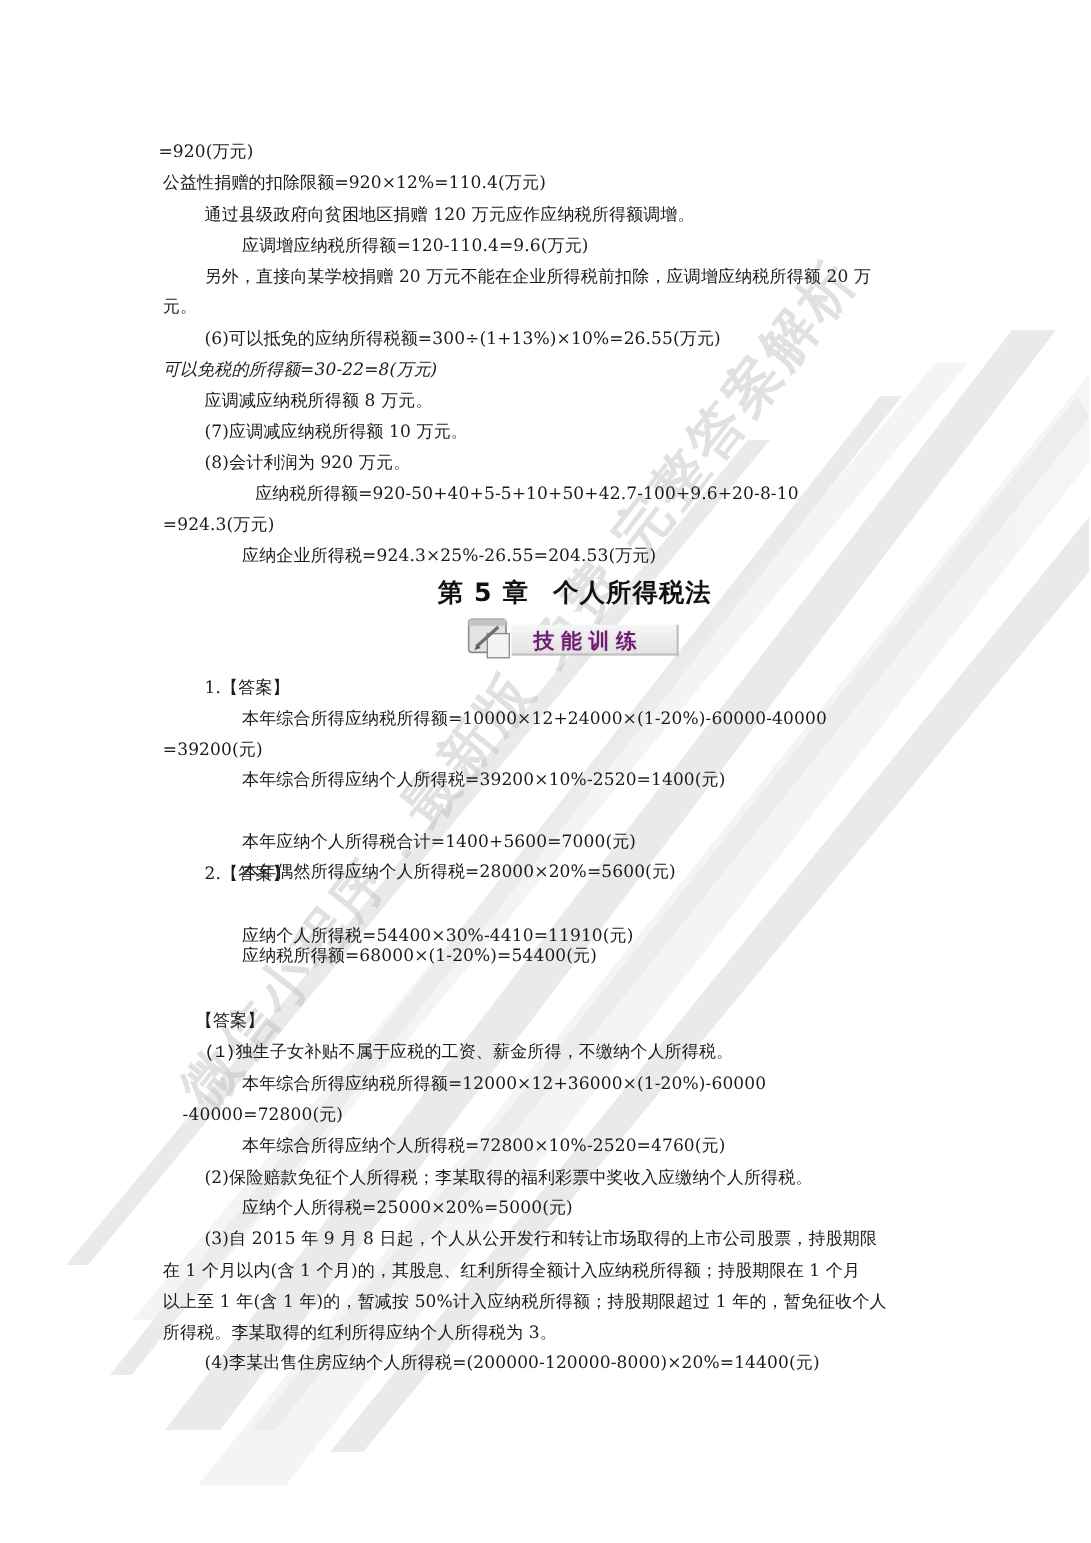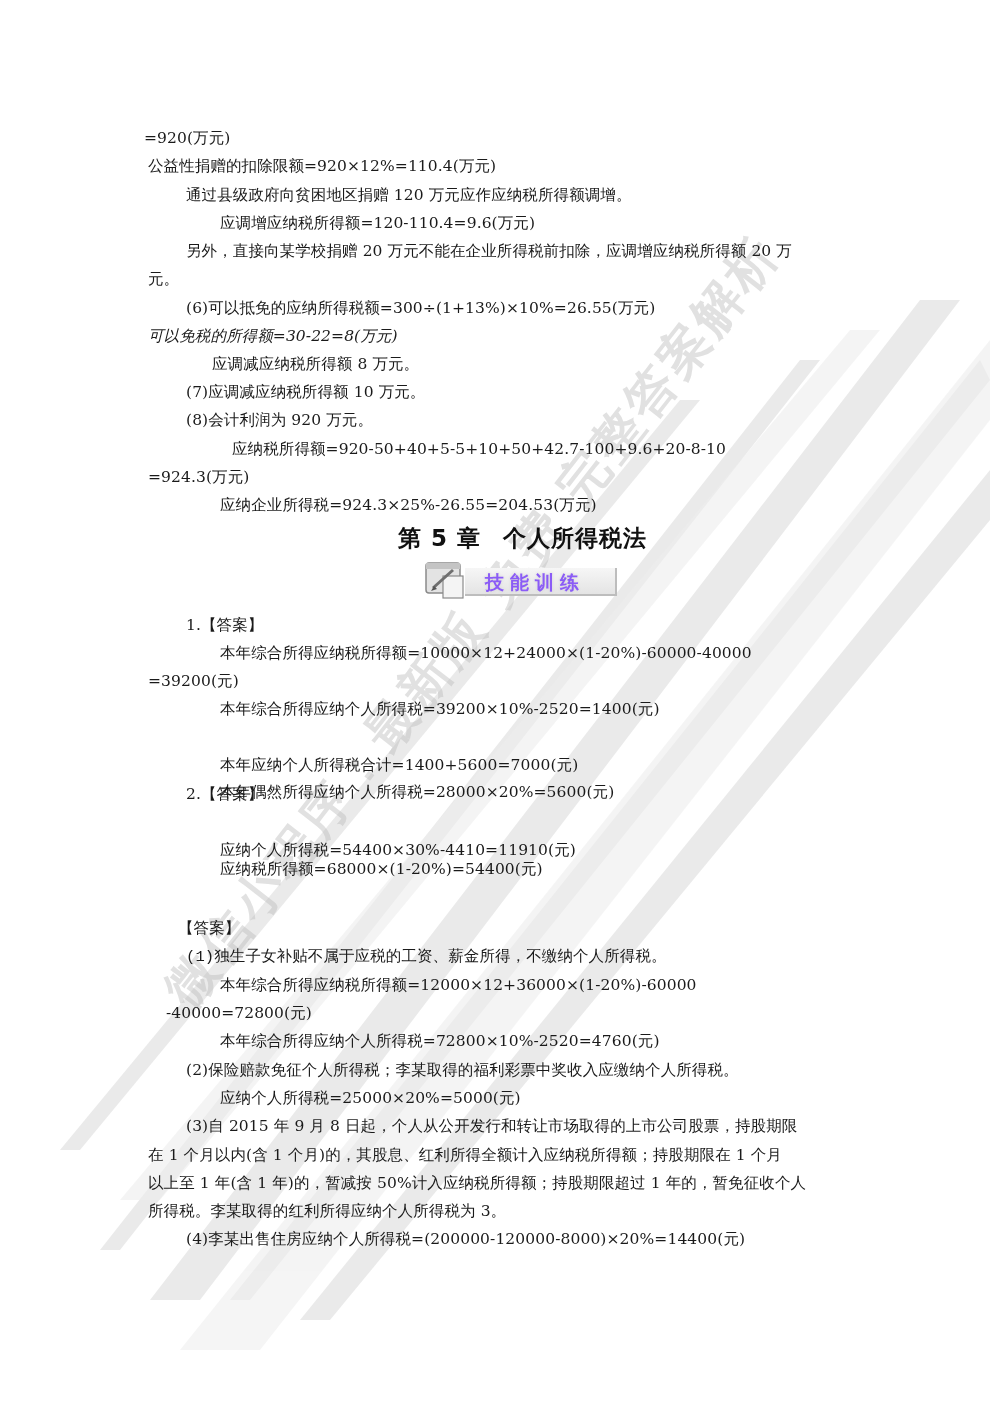--- a/index.html
+++ b/index.html
@@ -67,21 +67,21 @@
       border-bottom: 2px solid #bdbdbd;
       border-right: 2px solid #bdbdbd;
       background: linear-gradient(#f6f6f6, #e4e4e4);
     }
     .section-banner .label {
       position: absolute;
       left: 60px; top: 10px;
       font-family: "DejaVu Sans", "Liberation Sans", sans-serif;
       font-size: 19px;
       font-weight: bold;
-      color: #8b5cf6;
+      color: #701a75;
       letter-spacing: 6px;
       text-shadow: 0 0 3px #d0d0d0, 0 0 1px #fff;
     }
   </style>
 </head>
 <body>
 
 <div class="page">
 
   <svg class="watermark" viewBox="0 0 992 1403" xmlns="http://www.w3.org/2000/svg">
@@ -101,21 +101,21 @@
 
   <div id="cont-lines">
       <div class="line" style="left: 144px; top: 128px;">=920(万元)</div>
       <div class="line" style="left: 148px; top: 156px;">公益性捐赠的扣除限额=920×12%=110.4(万元)</div>
       <div class="line" style="left: 186px; top: 185px;">通过县级政府向贫困地区捐赠 120 万元应作应纳税所得额调增。</div>
       <div class="line" style="left: 220px; top: 213px;">应调增应纳税所得额=120-110.4=9.6(万元)</div>
       <div class="line" style="left: 186px; top: 241px;">另外，直接向某学校捐赠 20 万元不能在企业所得税前扣除，应调增应纳税所得额 20 万</div>
       <div class="line" style="left: 148px; top: 269px;">元。</div>
       <div class="line" style="left: 186px; top: 298px;">(6)可以抵免的应纳所得税额=300÷(1+13%)×10%=26.55(万元)</div>
       <div class="line" style="left: 148px; top: 326px; font-style: italic;">可以免税的所得额=30-22=8(万元)</div>
-      <div class="line" style="left: 186px; top: 354px; margin-left: 26px;">应调减应纳税所得额 8 万元。</div>
+      <div class="line" style="left: 186px; top: 354px;">应调减应纳税所得额 8 万元。</div>
       <div class="line" style="left: 186px; top: 382px;">(7)应调减应纳税所得额 10 万元。</div>
       <div class="line" style="left: 186px; top: 410px;">(8)会计利润为 920 万元。</div>
       <div class="line" style="left: 232px; top: 439px;">应纳税所得额=920-50+40+5-5+10+50+42.7-100+9.6+20-8-10</div>
       <div class="line" style="left: 148px; top: 467px;">=924.3(万元)</div>
       <div class="line" style="left: 220px; top: 495px;">应纳企业所得税=924.3×25%-26.55=204.53(万元)</div>
     </div>
 
   <div class="chapter-title">
     <span>第 5 章</span><span class="gap"></span><span>个人所得税法</span>
   </div>

